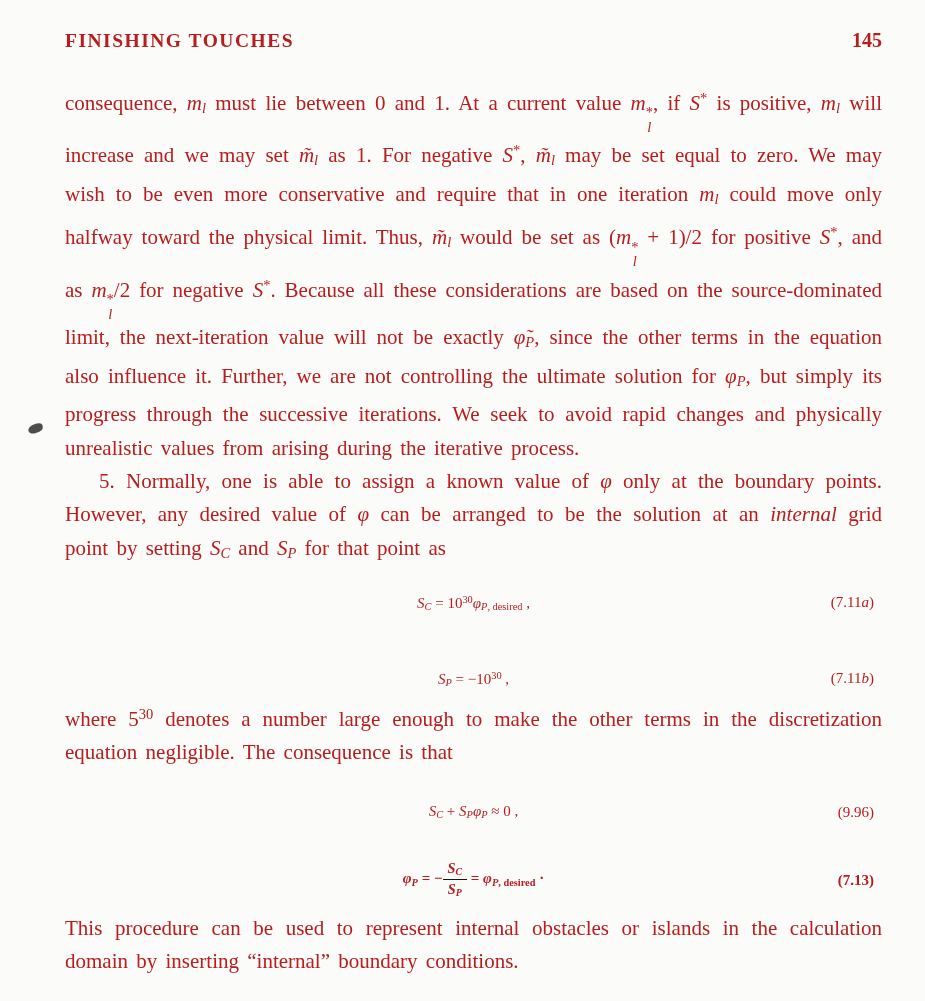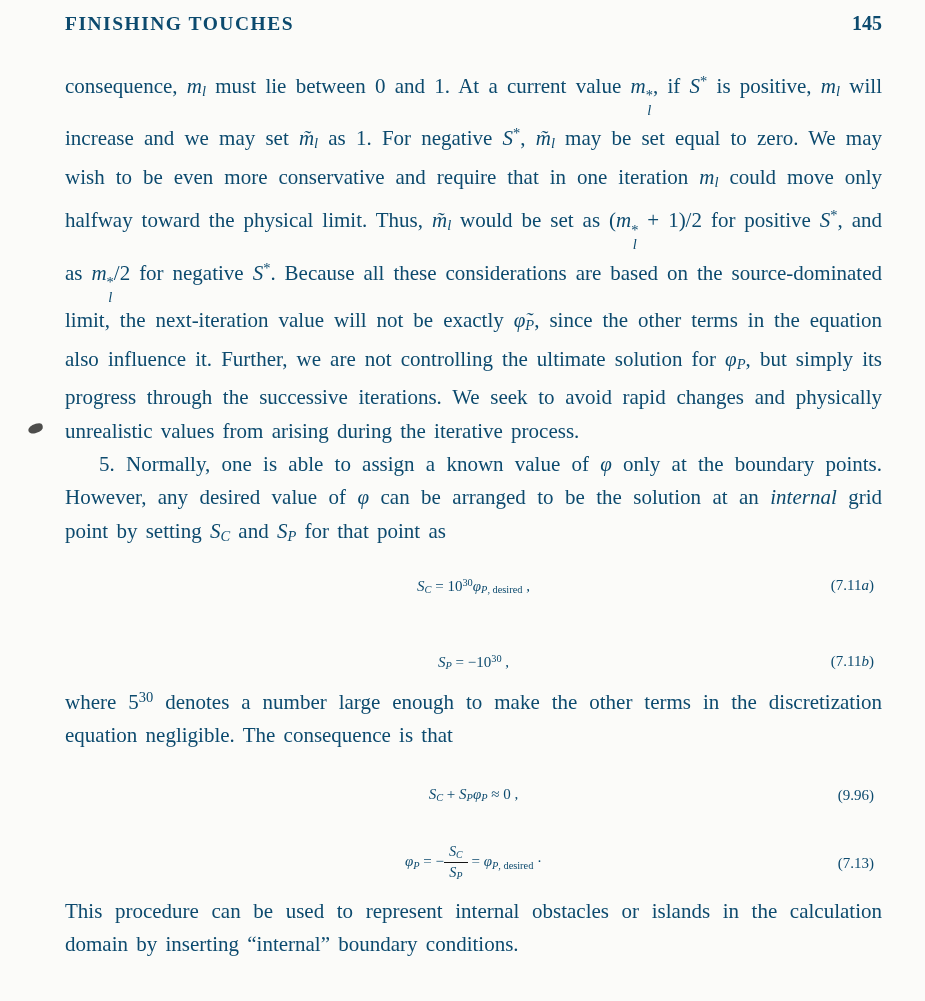--- a/index.html
+++ b/index.html
@@ -2,23 +2,23 @@
 <html><head>
 <meta charset="utf-8">
 <style>
   html,body { margin:0; padding:0; background:#ffffff; }
   .page {
     position: relative;
     width: 925px;
     height: 1001px;
     box-sizing: border-box;
     background: #fbfbf9;
-    color: #0c4a6e;
+    color: #b91c1c;
     font-family: "Liberation Serif", "DejaVu Serif", serif;
-    padding: 12px 43px 0 65px;
+    padding: 29px 43px 0 65px;
     overflow: hidden;
   }
   .running-head {
     display: flex;
     justify-content: space-between;
     align-items: baseline;
     margin-bottom: 30px;
   }
   .head-title {
     font-weight: bold;
@@ -49,21 +49,21 @@
     line-height: 1;
   }
   .stk .stk-t, .stk .stk-b { display: block; height: 1em; }
   .eq-row {
     position: relative;
     display: flex;
     align-items: center;
     justify-content: center;
     height: 40px;
   }
-  .eq-row.tall { height: 64px; }
+  .eq-row.tall { height: 64px; font-weight: bold; }
   .eq-body { font-size: 15px; text-align: center; }
   .eq-num {
     position: absolute;
     right: 8px;
     top: 50%;
     transform: translateY(-50%);
     font-size: 15px;
   }
   .frac {
     display: inline-block;

